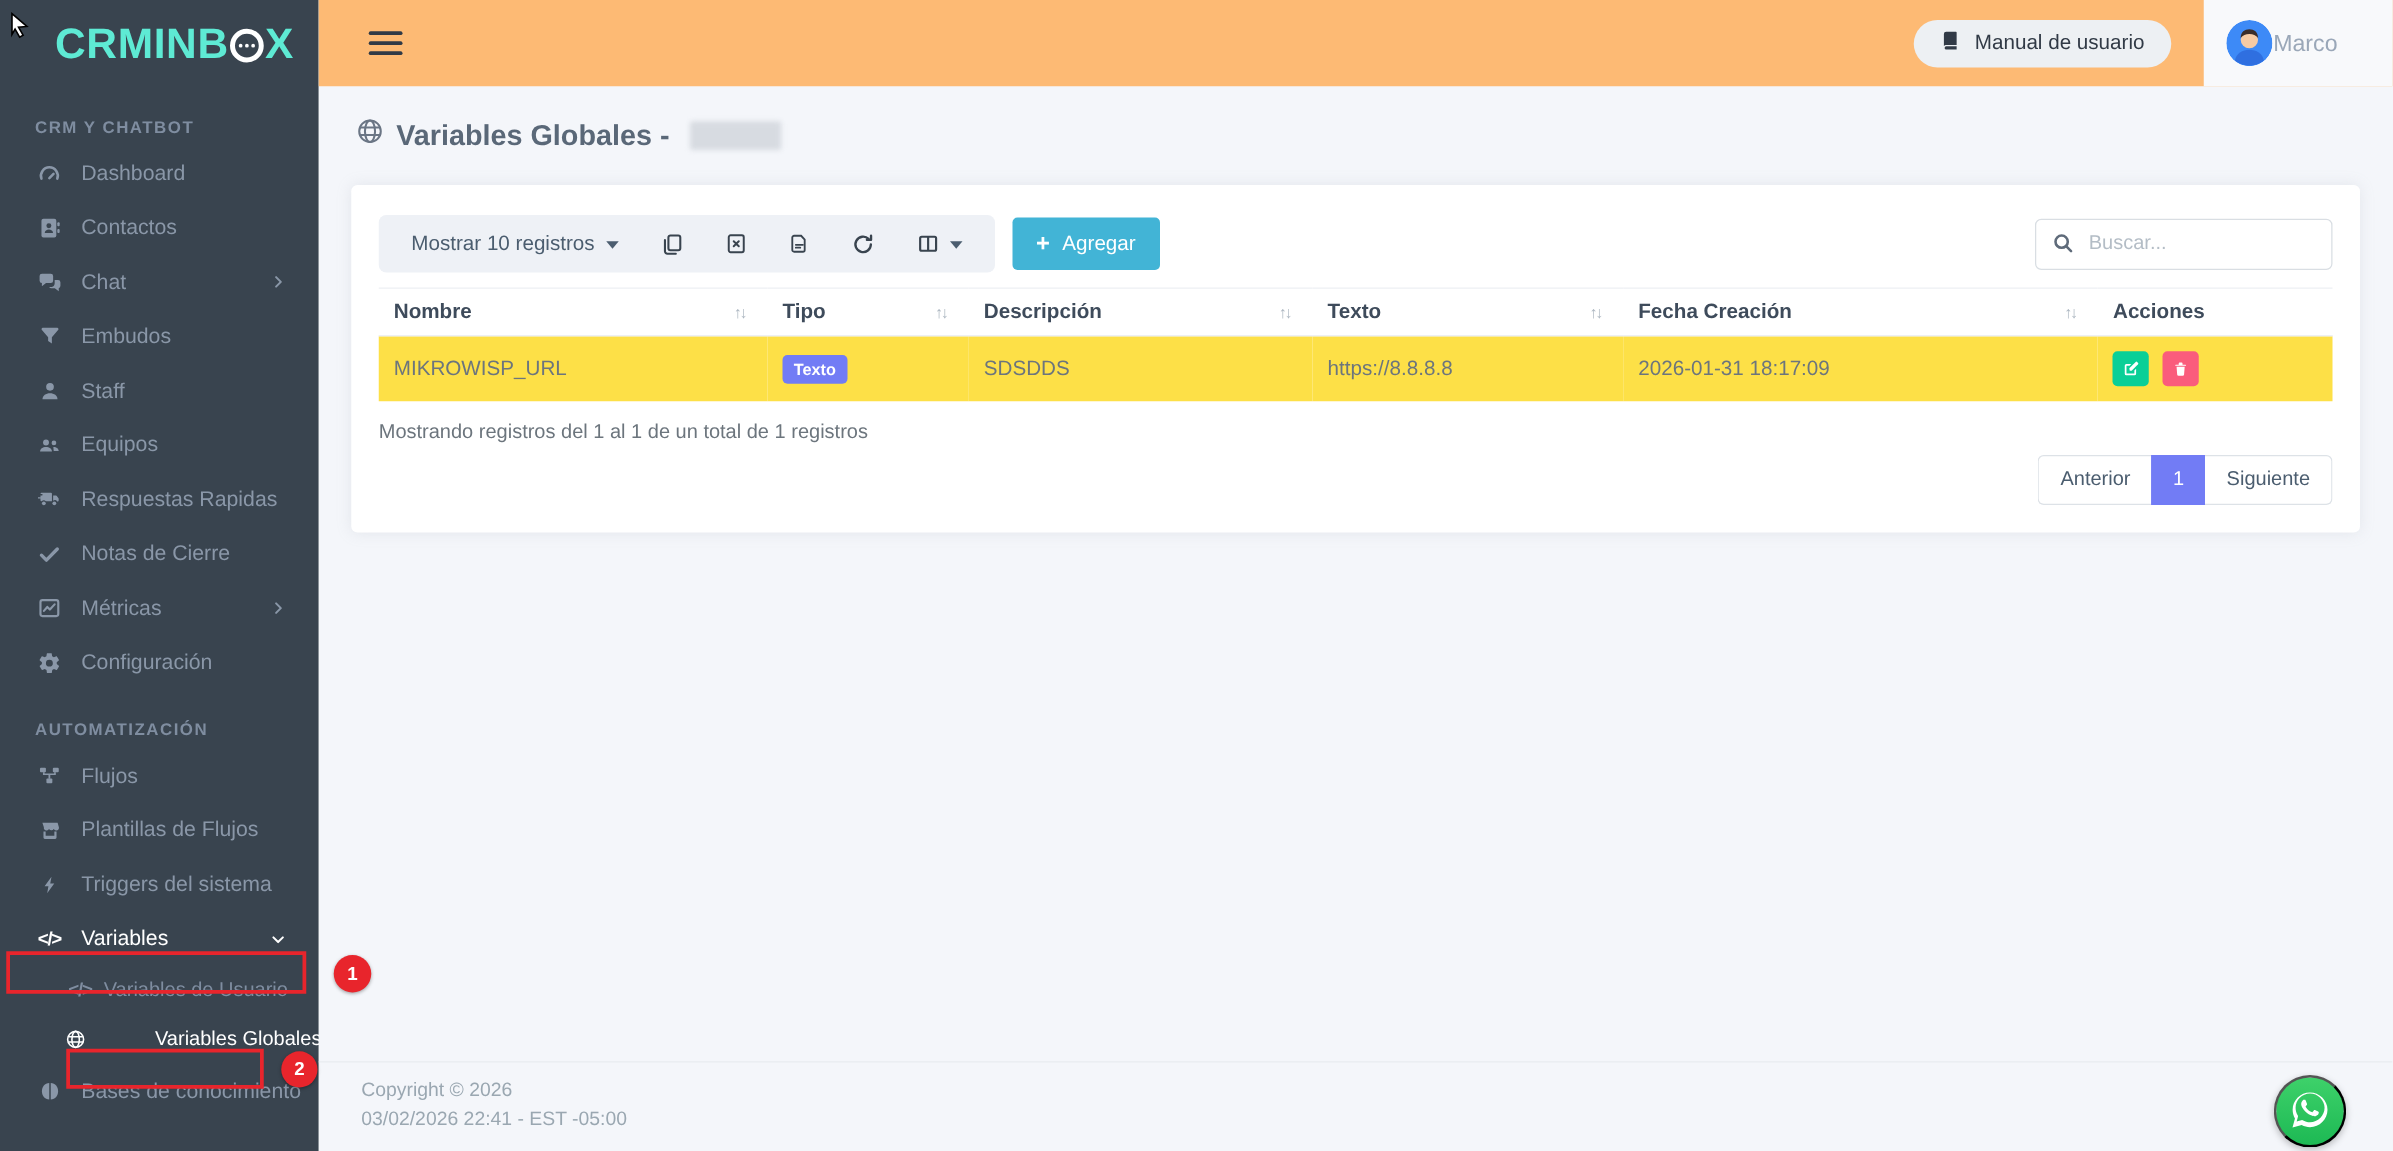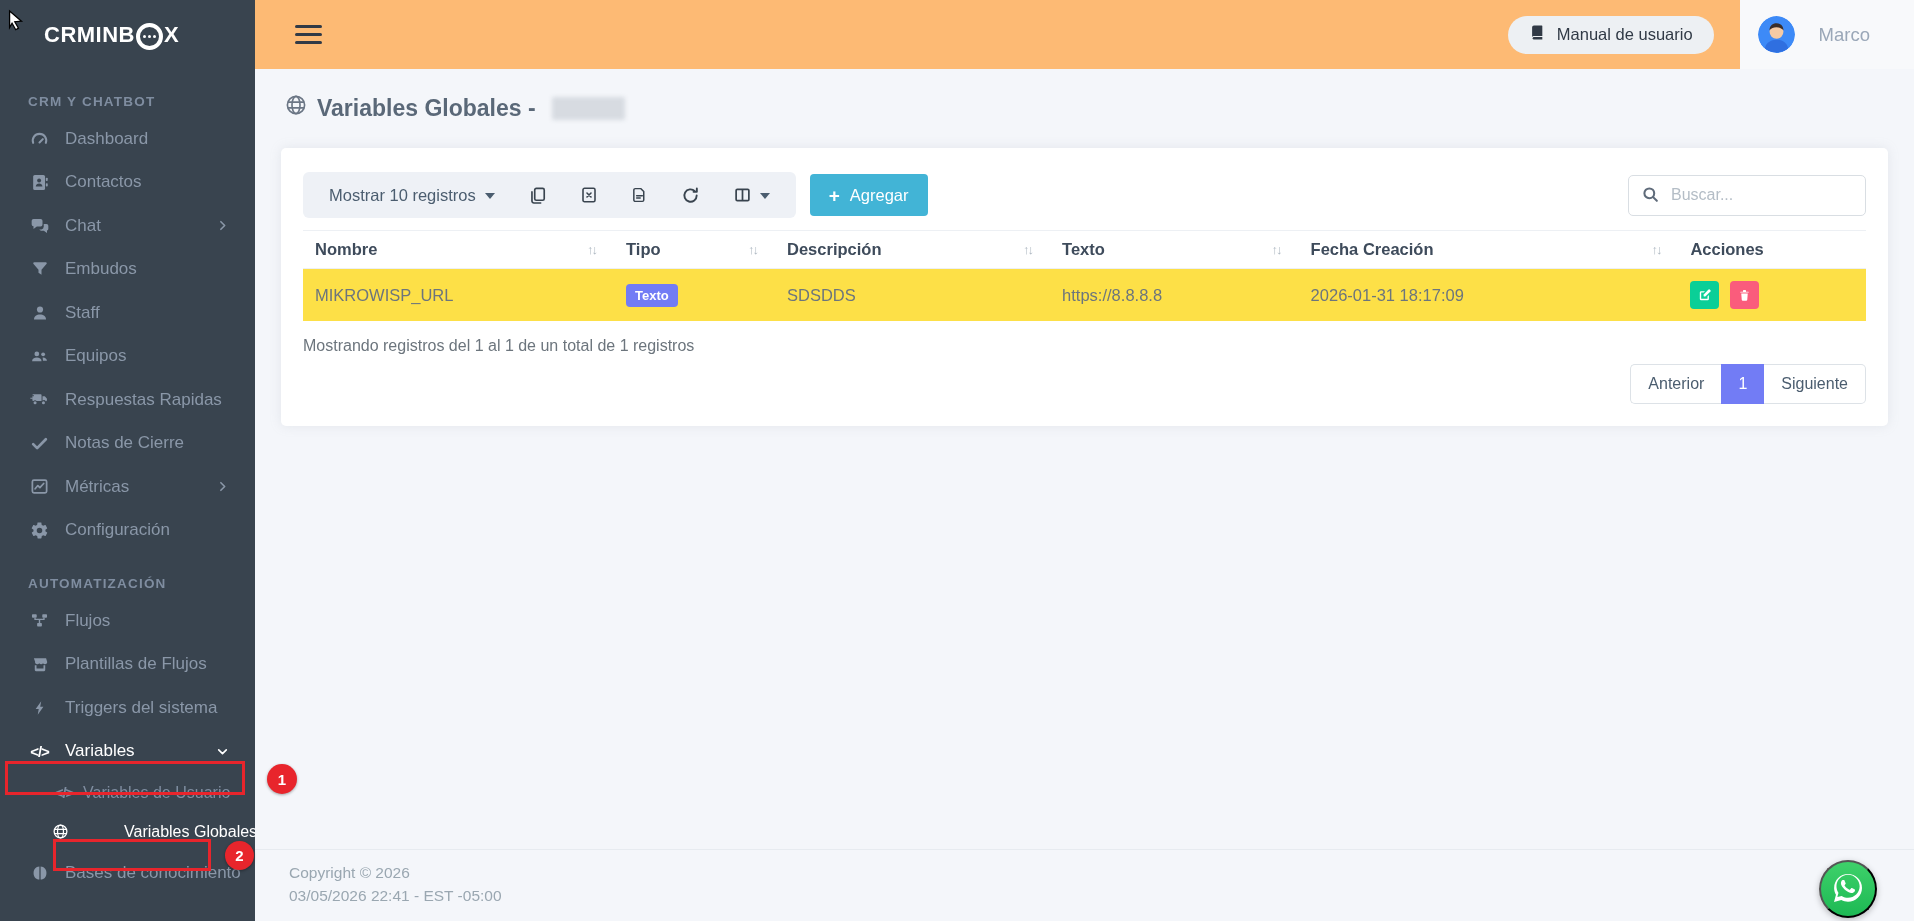--- a/index.html
+++ b/index.html
@@ -3,42 +3,42 @@
 <meta charset="utf-8">
 <style>
   * { margin:0; padding:0; box-sizing:border-box; }
   html,body { width:1914px; height:921px; }
   body { font-family:"Liberation Sans","DejaVu Sans",sans-serif; background:#f4f6fa; }
   .app { position:relative; width:1914px; height:921px; display:flex; overflow:hidden; }
 
   
   .sidebar { width:255px; flex-shrink:0; background:#39444f; color:#8a97a8; }
   .logo { height:70px; display:flex; align-items:center; padding-left:44px; }
-  .logo-text { color:#ffffff; font-size:22px; font-weight:800; letter-spacing:.5px; display:flex; align-items:center; }
+  .logo-text { color:#5eead4; font-size:34px; font-weight:800; letter-spacing:.5px; display:flex; align-items:center; }
   .logo-o { width:27px; height:27px; border:4px solid #fff; border-radius:50%; display:inline-flex; align-items:center; justify-content:center; gap:2px; margin:3px 1px 0; }
   .logo-o i { width:3px; height:3px; background:#fff; border-radius:50%; }
   .sec-label { padding:24px 28px 8px; font-size:13.5px; font-weight:700; letter-spacing:1.2px; color:#7f8da0; }
   .s-item { display:flex; align-items:center; height:43.5px; padding:0 26px 0 28px; font-size:17px; cursor:pointer; color:#8a97a8; }
   .s-item .ic { width:23px; display:inline-flex; justify-content:center; flex-shrink:0; }
   .s-item .lbl { margin-left:14px; white-space:nowrap; }
   .s-item .chev { margin-left:auto; display:inline-flex; }
   .s-item.active { color:#fff; }
   .s-sub { display:flex; align-items:center; height:39px; padding-left:52px; font-size:16px; color:#7f8da0; cursor:pointer; }
   .s-sub .ic { width:24px; display:inline-flex; justify-content:center; }
   .s-sub .lbl { margin-left:7px; white-space:nowrap; }
   .s-sub.active { color:#fff;gap:48px; }
   .code-glyph { font-weight:800; font-size:15px; letter-spacing:-1px; }
 
   
   .rightcol { flex:1; display:flex; flex-direction:column; background:#f4f6fa; min-width:0; }
   .topbar { height:69px; background:#fdba74; display:flex; align-items:center; padding:0 0 0 40px; flex-shrink:0; }
   .hamburger { width:27px; cursor:pointer; }
   .hamburger div { height:3.5px; background:#313a46; border-radius:2px; margin:4.5px 0; }
   .manual-btn { margin-left:auto; display:flex; align-items:center; gap:11px; background:#edf0f3; border:none; border-radius:19px; height:38px; padding:0 21px; font-size:16.5px; color:#313a46; font-family:inherit; cursor:pointer; }
-  .userbox { height:100%; display:flex; align-items:center; gap:24px; background:#f8f9fb; padding:0 44px 0 18px; margin-left:26px; cursor:pointer; }
+  .userbox { height:100%; display:flex; align-items:center; gap:1px; background:#f8f9fb; padding:0 44px 0 18px; margin-left:26px; cursor:pointer; }
   .avatar { width:37px; height:37px; border-radius:50%; overflow:hidden; flex-shrink:0; }
   .username { font-size:18.5px; color:#9aa7b8; }
 
   .content { flex:1; display:flex; flex-direction:column; min-height:0; }
   .page-title { display:flex; align-items:center; gap:10px; margin:25px 26px 0 30px; font-size:23px; font-weight:700; color:#5a6878; }
   .redact { width:73px; height:23px; background:#d7dbe1; border-radius:2px; margin-left:6px; filter:blur(2px); }
 
   
   .card { background:#fff; border-radius:5px; box-shadow:0 0 12px rgba(154,161,171,.18); margin:26px 26px 0 26px; padding:24px 22px 22px; }
   .toolbar { display:flex; align-items:center; }
@@ -443,21 +443,21 @@
             <button class="pg prev">Anterior</button>
             <button class="pg page">1</button>
             <button class="pg next">Siguiente</button>
           </div>
         </div>
 
       </div>
 
       <footer class="footer">
         <div>Copyright © 2026</div>
-        <div>03/05/2026 22:41 - EST -05:00</div>
+        <div>03/02/2026 22:41 - EST -05:00</div>
       </footer>
 
     </div>
   </div>
 
   <button class="wa-btn">
     <span><svg width="32" height="32" viewBox="0 0 448 512" fill="#fff">
           <path d="M380.9 97.1C339 55.1 283.2 32 223.9 32c-122.4 0-222 99.6-222 222 0 39.1 10.2 77.3 29.6 111L0 480l117.7-30.9c32.4 17.7 68.9 27 106.1 27h.1c122.3 0 224.1-99.6 224.1-222 0-59.3-25.2-115-67.1-157zM223.9 413.2c-33.2 0-65.7-8.9-94-25.7l-6.7-4-69.8 18.3L72 333.6l-4.4-7c-18.5-29.4-28.2-63.3-28.2-98.2 0-101.7 82.8-184.5 184.6-184.5 49.3 0 95.6 19.2 130.4 54.1 34.8 34.9 56.2 81.2 56.1 130.5 0 101.8-84.9 184.7-186.6 184.7zm101.2-138.2c-5.5-2.8-32.8-16.2-37.9-18-5.1-1.9-8.8-2.8-12.5 2.8-3.7 5.6-14.3 18-17.6 21.8-3.2 3.7-6.5 4.2-12 1.4-32.6-16.3-54-29.1-75.5-66-5.7-9.8 5.7-9.1 16.3-30.3 1.8-3.7.9-6.9-.5-9.7-1.4-2.8-12.5-30.1-17.1-41.2-4.5-10.8-9.1-9.3-12.5-9.5-3.2-.2-6.9-.2-10.6-.2-3.7 0-9.7 1.4-14.8 6.9-5.1 5.6-19.4 19-19.4 46.3 0 27.3 19.9 53.7 22.6 57.4 2.8 3.7 39.1 59.7 94.8 83.8 35.2 15.2 49 16.5 66.6 13.9 10.7-1.6 32.8-13.4 37.4-26.4 4.6-13 4.6-24.1 3.2-26.4-1.3-2.5-5-3.9-10.5-6.6z"></path>
         </svg></span>
   </button>

